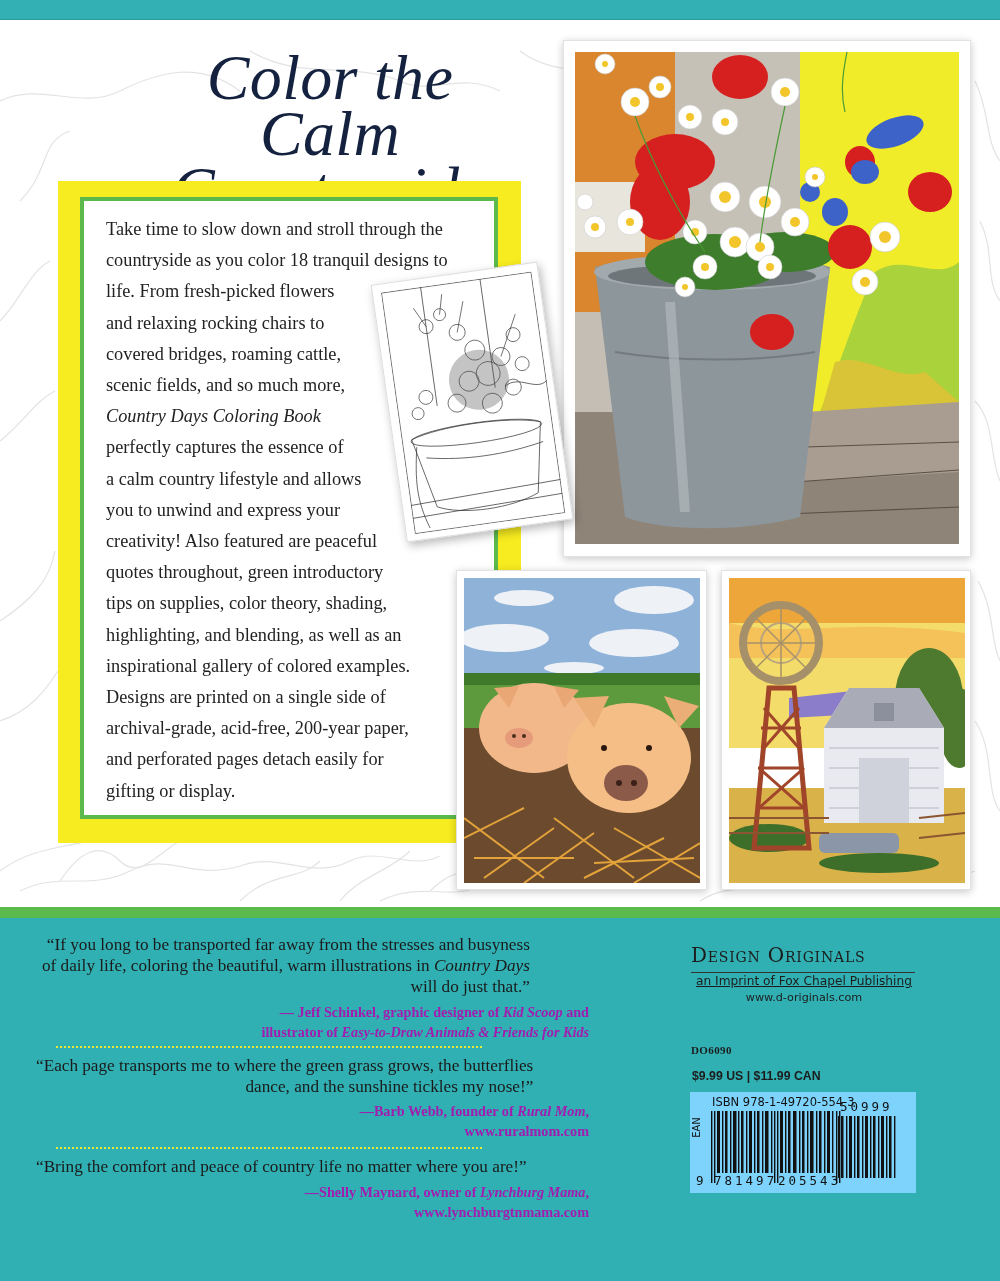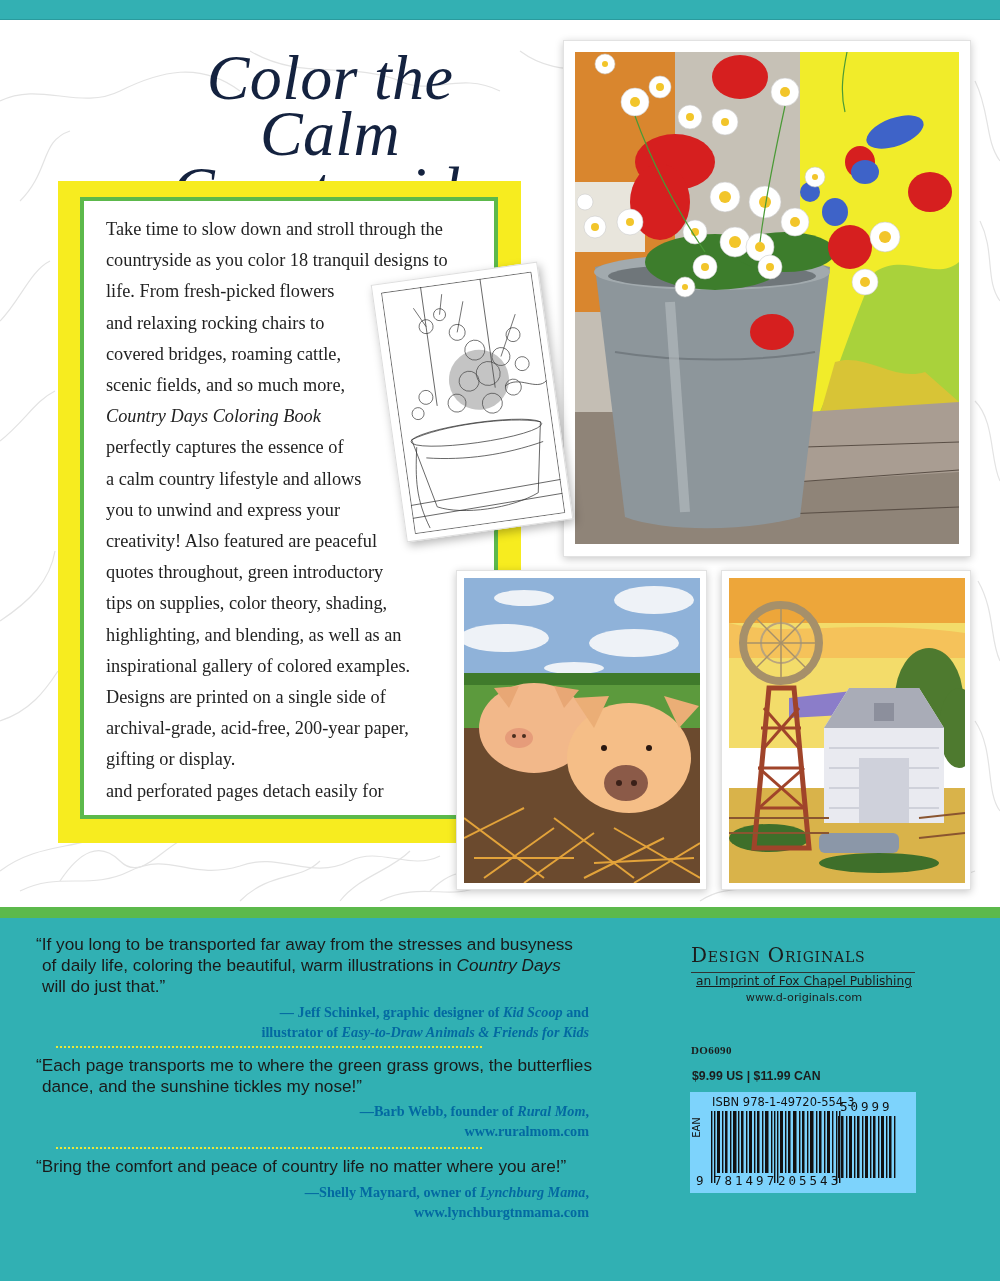--- a/index.html
+++ b/index.html
@@ -28,25 +28,25 @@
   .card-barn { left:721px; top:570px; width:250px; height:320px; }
   .card svg { position:absolute; }
 
   .lineart-card { position:absolute; left:388px; top:272px; width:168px; height:260px; background:#fff;
     transform:rotate(-8deg); transform-origin:center; box-shadow:2px 4px 10px rgba(0,0,0,0.28); border:1px solid #ddd; }
   .lineart-card svg { position:absolute; left:8px; top:8px; }
 
   .green-band { position:absolute; left:0; top:907px; width:1000px; height:11px; background:#5cb94b; }
   .teal-area { position:absolute; left:0; top:918px; width:1000px; height:363px; background:#31b0b3; }
 
-  .quote { position:absolute; left:36px; font-family:Liberation Sans, sans-serif; color:#1a1a1a; font-size:17.2px; line-height:21px; }
+  .quote { position:absolute; left:36px; font-family:Liberation Serif, serif; color:#1a1a1a; font-size:17.2px; line-height:21px;text-align:right; }
   .quote .line { display:block; white-space:nowrap; }
   .q-indent { padding-left:6px; }
   .attrib { position:absolute; right:411px; text-align:right; font-family:"Liberation Serif", serif; font-weight:bold;
-    color:#0369a1; font-size:14.2px; line-height:20px; }
+    color:#a21caf; font-size:14.2px; line-height:20px; }
   .attrib .line { display:block; white-space:nowrap; }
   .attrib i { font-weight:bold; }
   .dot-rule { position:absolute; left:56px; width:426px; height:0; border-top:2px dotted #e9e93a; }
 
   .publisher { position:absolute; left:691px; top:942px; width:226px; }
   .pub-name { font-family:"DejaVu Serif", serif; color:#1c1c1c; font-size:20px; letter-spacing:0.8px; font-variant:small-caps; text-align:left; line-height:26px; }
   .pub-rule { margin-top:4px; height:1px; background:#333; width:224px; }
   .pub-sub { font-family:"DejaVu Sans", sans-serif; font-size:12.2px; color:#1c1c1c; text-align:center; line-height:17px; white-space:nowrap;text-decoration:underline; }
   .pub-url { font-family:"DejaVu Sans", sans-serif; font-size:11.2px; color:#1c1c1c; text-align:center; line-height:16px; }
 
@@ -102,22 +102,22 @@
   <span class="line">perfectly captures the essence of</span>
   <span class="line">a calm country lifestyle and allows</span>
   <span class="line">you to unwind and express your</span>
   <span class="line">creativity! Also featured are peaceful</span>
   <span class="line">quotes throughout, green introductory</span>
   <span class="line">tips on supplies, color theory, shading,</span>
   <span class="line">highlighting, and blending, as well as an</span>
   <span class="line">inspirational gallery of colored examples.</span>
   <span class="line">Designs are printed on a single side of</span>
   <span class="line">archival-grade, acid-free, 200-year paper,</span>
+  <span class="line">and perforated pages detach easily for</span>
   <span class="line">gifting or display.</span>
-  <span class="line">and perforated pages detach easily for</span>
 </div>
 
 <div class="card card-main">
   <svg style="left:11px;top:11px" width="384" height="492" viewBox="0 0 384 492">
 
     <rect x="0" y="0" width="384" height="492" fill="#c4beb4"></rect>
     <rect x="0" y="0" width="100" height="260" fill="#d9862e"></rect>
     <rect x="0" y="130" width="70" height="70" fill="#e8e5dc"></rect>
     <rect x="100" y="0" width="130" height="230" fill="#c6c1b6"></rect>
     <path d="M225 0 H384 V370 H225 Z" fill="#f1ec2a"></path>

